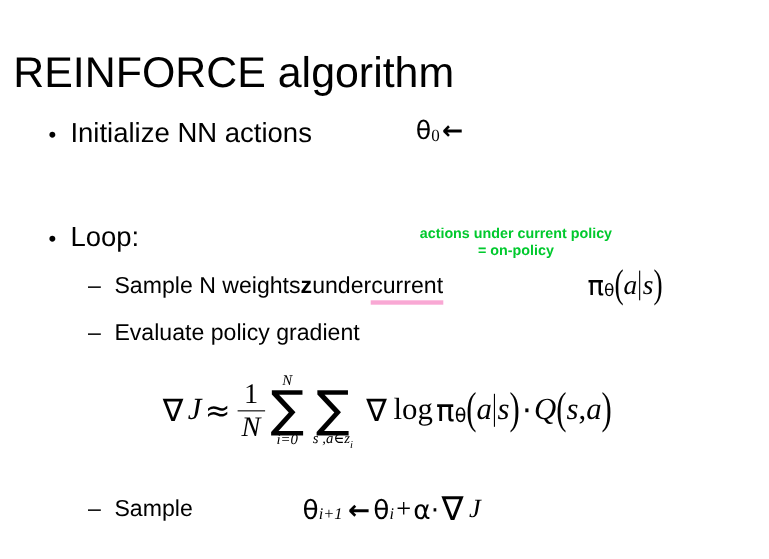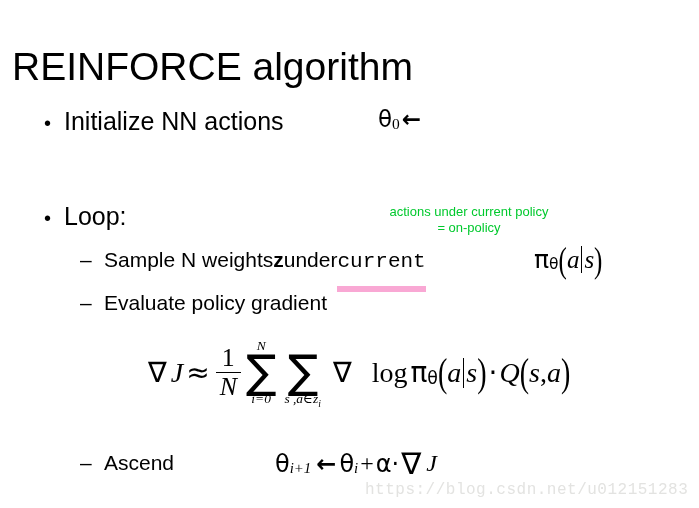--- a/index.html
+++ b/index.html
@@ -62,31 +62,30 @@
   .bullet-l2 .marker {
     width: 24px;
     flex: 0 0 24px;
     font-size: 21px;
     line-height: 26px;
   }
   .bold-z {
     font-weight: bold;
   }
   .u-green {
-    border-bottom: 6px solid #f9a8d4;
-    padding-bottom: 11px;
-    font-family: Liberation Mono, monospace;
+    border-bottom: 4px solid #f9a8d4;
+    padding-bottom: 0;
   }
 
   
   .annotation {
     position: absolute;
     text-align: center;
     color: #00c92d;
-    font-weight: normal;
+    font-weight: bold;
     font-size: 13px;
     line-height: 16px;
     white-space: nowrap;
   }
 
   
   .math {
     position: absolute;
     font-family: "Liberation Serif", "DejaVu Serif", serif;
     color: #000000;
@@ -288,50 +287,49 @@
       <span class="lim-bot">i=0</span>
     </span>
 
     <span class="bigsum" style="margin-left:6px;">
       <span class="lim-top">&nbsp;</span>
       <span class="sigma">∑</span>
       <span class="lim-bot"><span>s ,a∈z</span><span style="font-size:0.72em; position:relative; top:0.35em;">i</span></span>
     </span>
 
     <span class="nabla" style="margin-left:10px;">∇</span>
-    <span class="up" style="margin-left:20px;">log</span>
+    <span class="up" style="margin-left:6px;">log</span>
     <span class="sym" style="margin-left:3px;">π</span>
       <span class="sub-up sym">θ</span>
       <span class="paren">(</span>
       <span class="it">a</span>
       <span class="bar"></span>
       <span class="it">s</span>
       <span class="paren">)</span>
       <span class="sym" style="margin:0 2px;">·</span>
       <span class="it">Q</span>
       <span class="paren">(</span>
       <span class="it">s</span>
       <span class="up">,</span>
       <span class="it">a</span>
       <span class="paren">)</span>
   </div>
 
   <div class="bullet-l2" style="left:80px; top:450px;">
     <span class="marker">–</span>
-    <span>Ascend</span>
+    <span>Sample</span>
   </div>
 
   <div class="math" id="eq-ascend">
     <span class="thetaglyph">θ</span>
       <span class="sub">i+1</span>
       <span class="arrow" style="margin:0 3px 0 5px;">←</span>
       <span class="thetaglyph">θ</span>
       <span class="sub">i</span>
       <span class="up" style="margin:0 2px;">+</span>
       <span class="alphaglyph">α</span>
       <span class="sym">·</span>
       <span class="nabla" style="margin-left:2px;">∇</span>
       <span class="it" style="margin-left:5px;">J</span>
   </div>
 
-  <div class="watermark">https://blog.csdn.net/u012151283</div>
 
 </div>
 
 </body></html>

